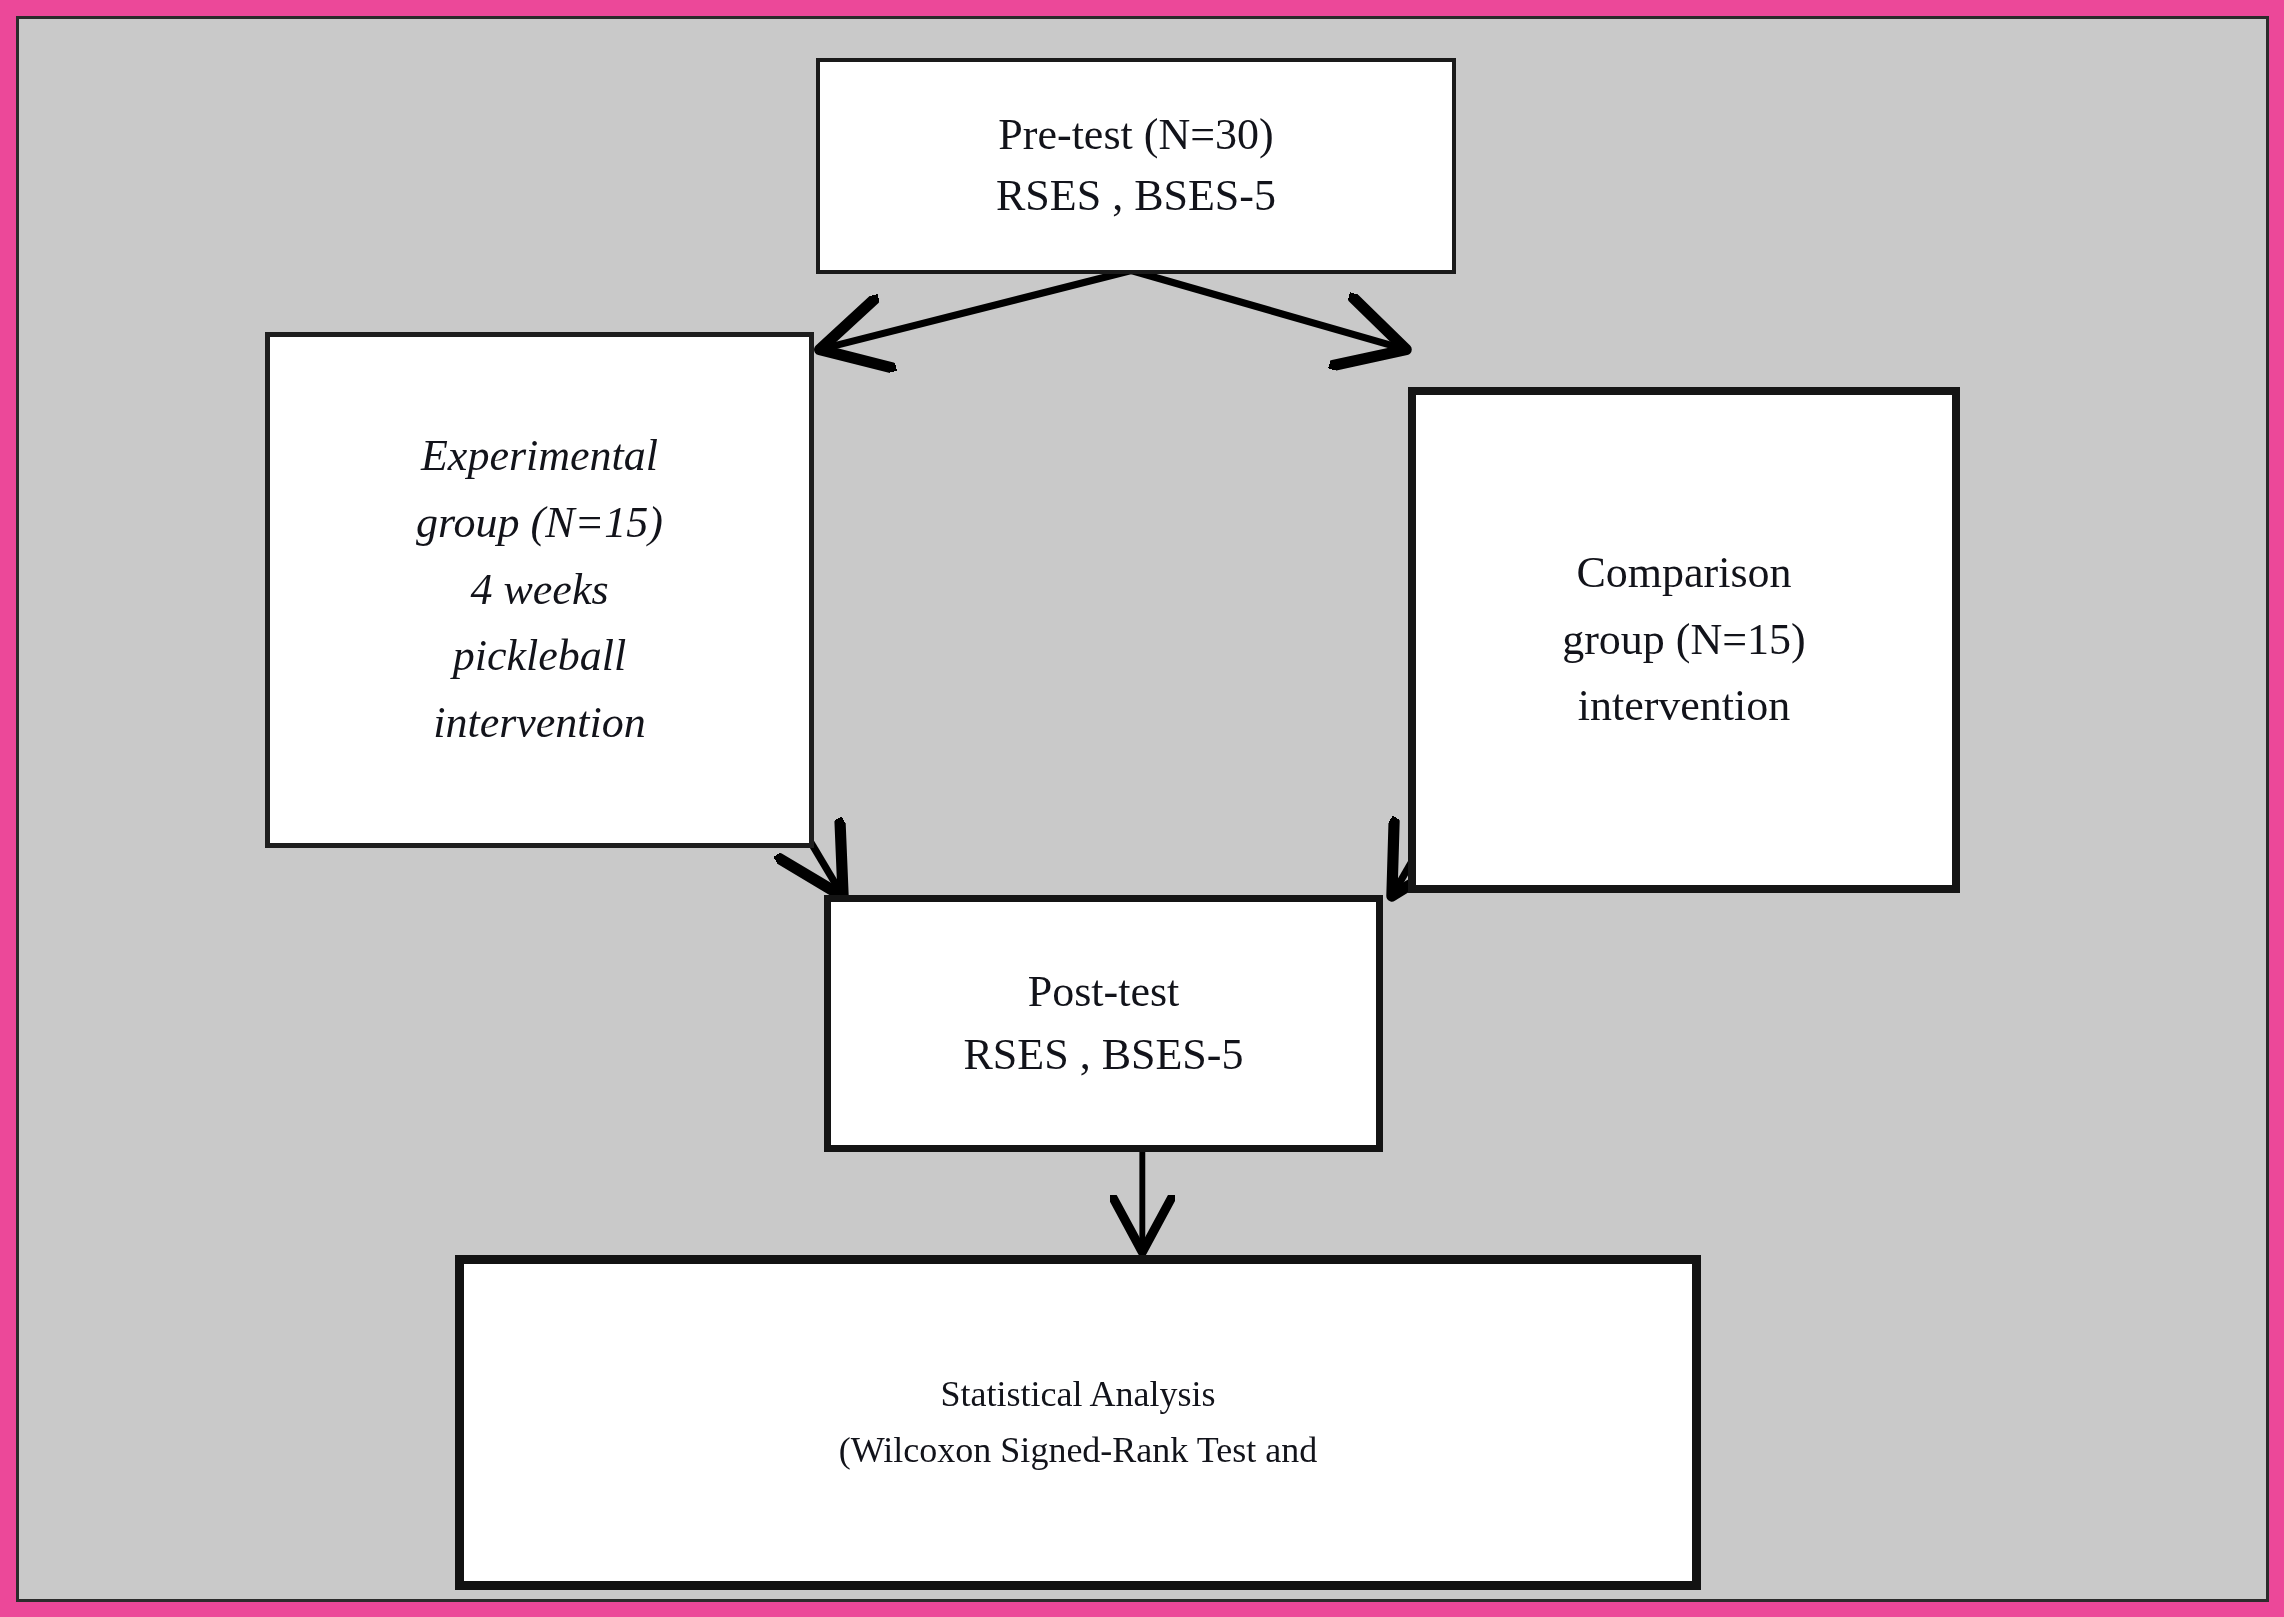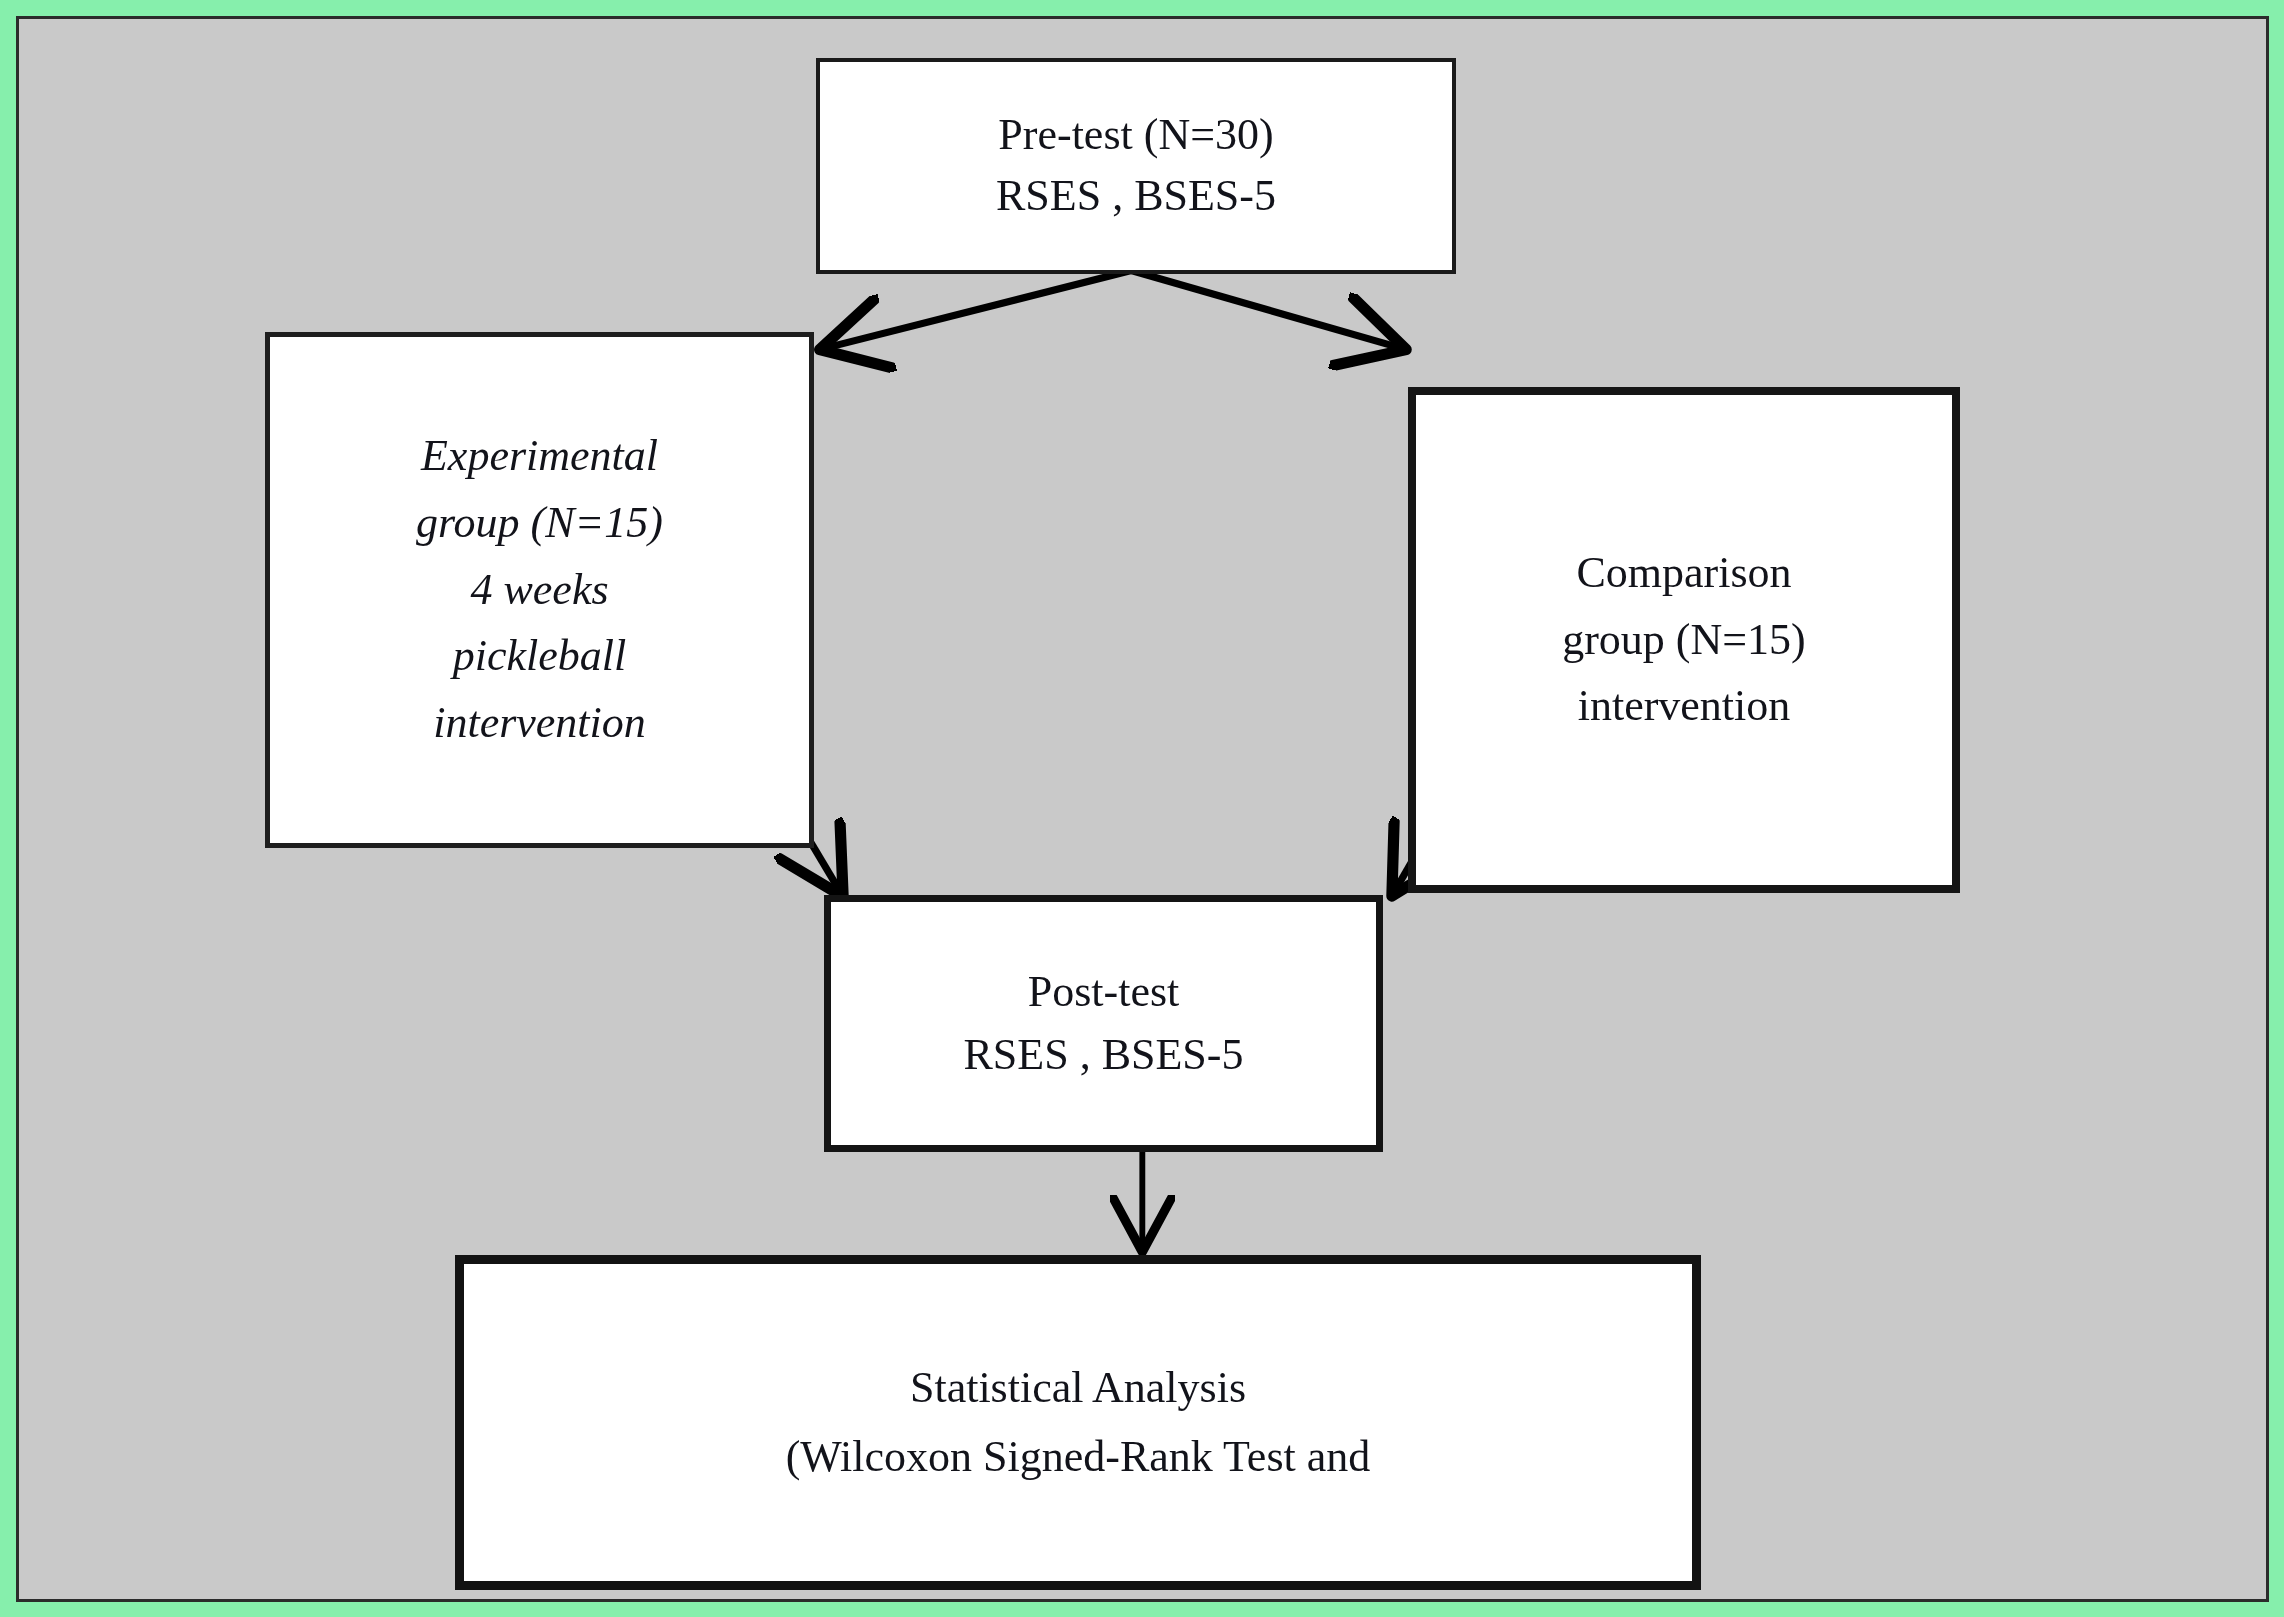--- a/index.html
+++ b/index.html
@@ -5,21 +5,21 @@
 <style>
   html, body {
     margin: 0;
     padding: 0;
     background: #ffffff;
   }
   #figure-root {
     position: relative;
     width: 2284px;
     height: 1617px;
-    background: #86efac;
+    background: #ec4899;
     font-family: "Liberation Serif", "DejaVu Serif", serif;
     overflow: hidden;
   }
   
   #canvas-frame {
     position: absolute;
     left: 15.7px;
     top: 15.7px;
     width: 2253px;
     height: 1586px;
@@ -95,21 +95,21 @@
     font-size: 44px;
     line-height: 1.42;
   }
   
   #box-statistical {
     left: 455px;
     top: 1255px;
     width: 1246px;
     height: 335px;
     border: 9.1px solid #121212;
-    font-size: 44px;
+    font-size: 36px;
     line-height: 1.55;
   }
 </style>
 </head>
 <body>
 
 <div id="figure-root">
 
   <div id="canvas-frame"></div>
 

